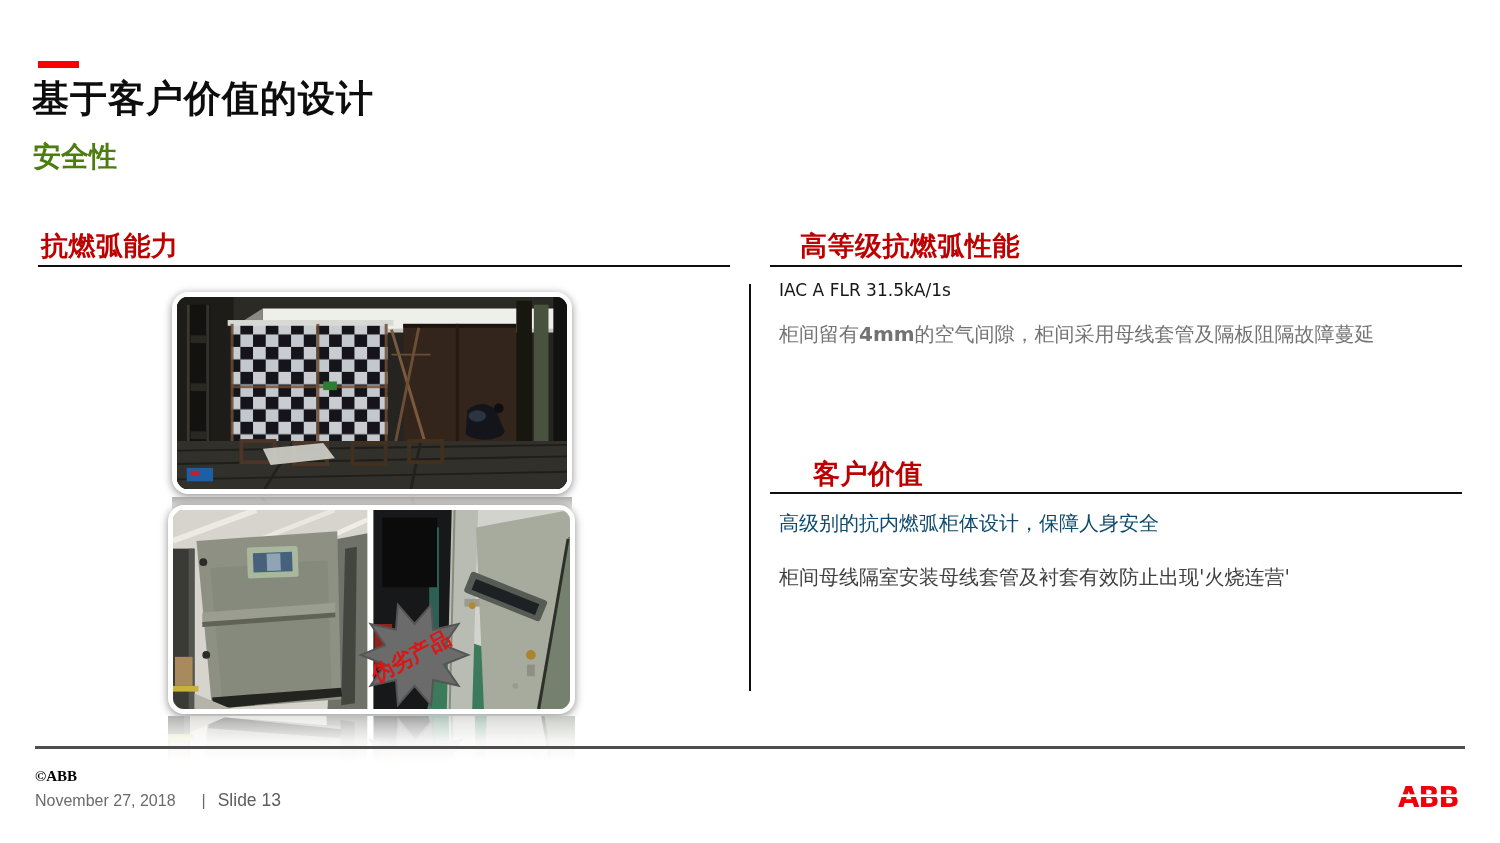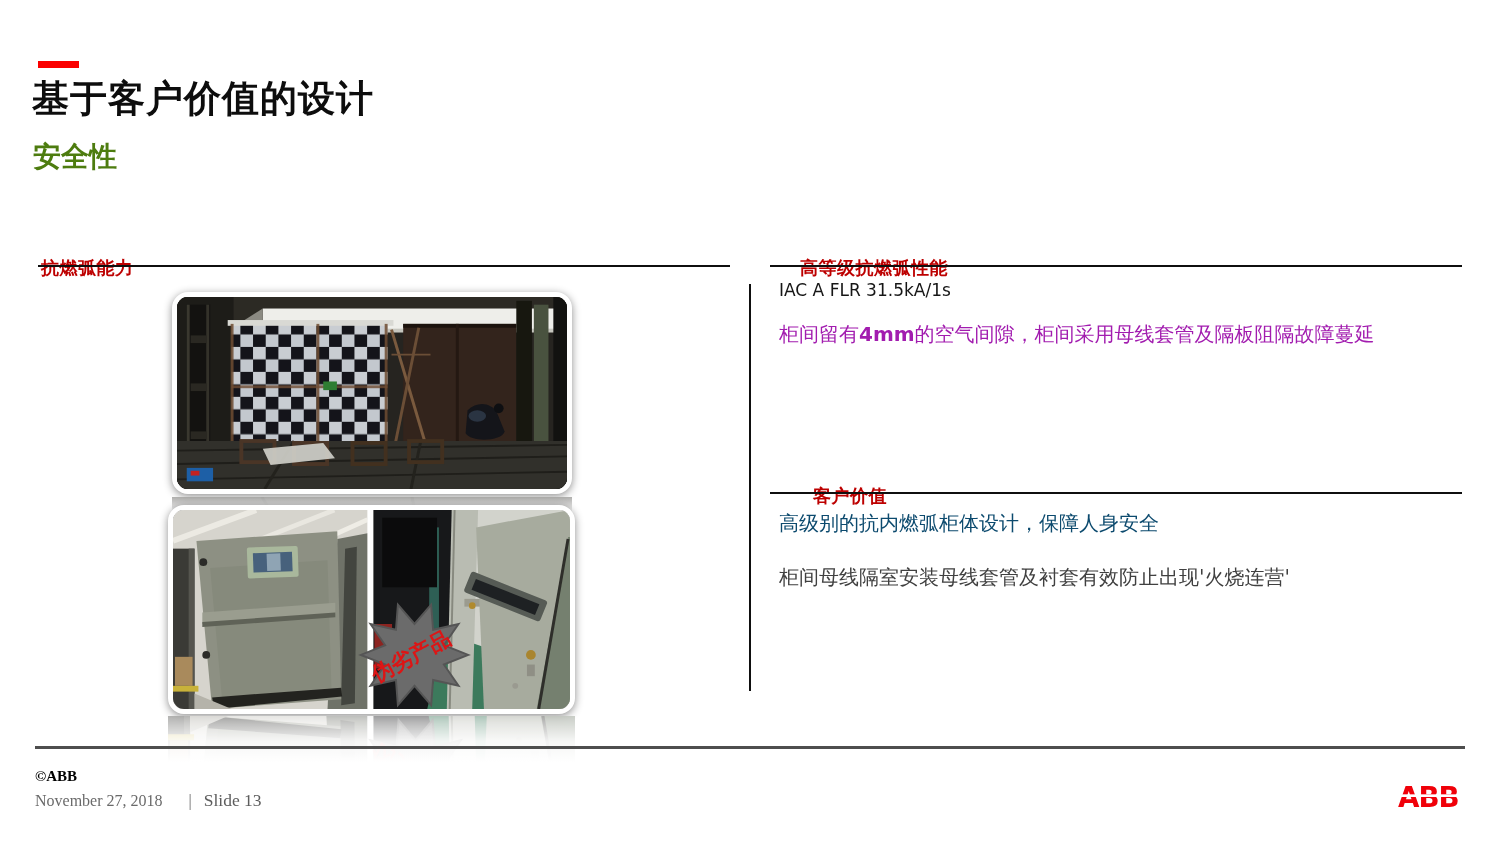--- a/index.html
+++ b/index.html
@@ -9,49 +9,49 @@
     font-family:"DejaVu Serif","Liberation Serif",serif; overflow:hidden;
   }
   .abs { position:absolute; }
 
   
   .red-dash { left:38px; top:61px; width:41px; height:7px; background:#fb0000; }
   .title { left:32px; top:74px; font-size:37px; font-weight:bold; color:#0d0d0d; letter-spacing:1px; }
   .subtitle { left:33px; top:138px; font-size:28px; color:#4d7c0f; }
 
   
-  .sec-head { font-size:18px; font-weight:bold; color:#bd0000; letter-spacing:0.5px;margin-top:28px; }
+  .sec-head { font-size:27px; font-weight:bold; color:#bd0000; letter-spacing:0.5px; }
   .rule { height:2px; background:#0f0f0f; }
   .v-rule { width:2px; background:#0f0f0f; }
 
   
   .spec { left:779px; top:280px; font-size:17px; font-weight:500; color:#161616;
           font-family:"DejaVu Sans","Liberation Sans",sans-serif; }
-  .body-text { left:779px; top:318px; width:604px; font-size:20px; line-height:1.62; color:#a21caf; }
+  .body-text { left:779px; top:318px; width:604px; font-size:20px; line-height:1.62; color:#737373; }
   .body-text b { font-family:"DejaVu Sans","Liberation Sans",sans-serif; font-weight:bold; }
   .value-p1 { left:779px; top:510px; width:640px; font-size:20px; color:#0c4a6e; }
   .value-p2 { left:779px; top:564px; width:660px; font-size:20px; color:#404040; }
 
   
   .photo-frame {
     border:5px solid #fff; border-radius:16px; overflow:hidden; background:#222;
     box-shadow:0 2px 9px rgba(0,0,0,0.45);
   }
   .photo-frame svg { display:block; width:100%; height:100%; }
   .reflection { overflow:hidden; opacity:0.85; }
   .reflection svg { display:block; transform:scaleY(-1); }
   .refl-fade { position:absolute; inset:0;
     background:linear-gradient(to bottom, rgba(255,255,255,0.55), rgba(255,255,255,0.93) 55%, #fff 100%); }
 
   
   .footer-rule { left:35px; top:746px; width:1430px; height:3px; background:#4e4e4e; }
   .copyright { left:35px; top:768px; font-size:15px; font-weight:bold; color:#000000;
                font-family:Liberation Serif, serif; }
   .date-row { left:35px; top:790px; font-size:16px; color:#6a6a6a;
-              font-family:Liberation Serif, serif; }
+              font-family:Liberation Sans, sans-serif; }
   .date-row .sep { margin-left:26px; margin-right:12px; color:#6a6a6a; }
   .date-row .slideno { font-size:17.5px; color:#5d5d5d; }
   .abb-logo { left:1398px; top:783px; width:64px; height:28px; }
 </style>
 </head>
 <body>
 
 <div class="slide">
 
   <svg width="0" height="0" style="position:absolute" aria-hidden="true">

